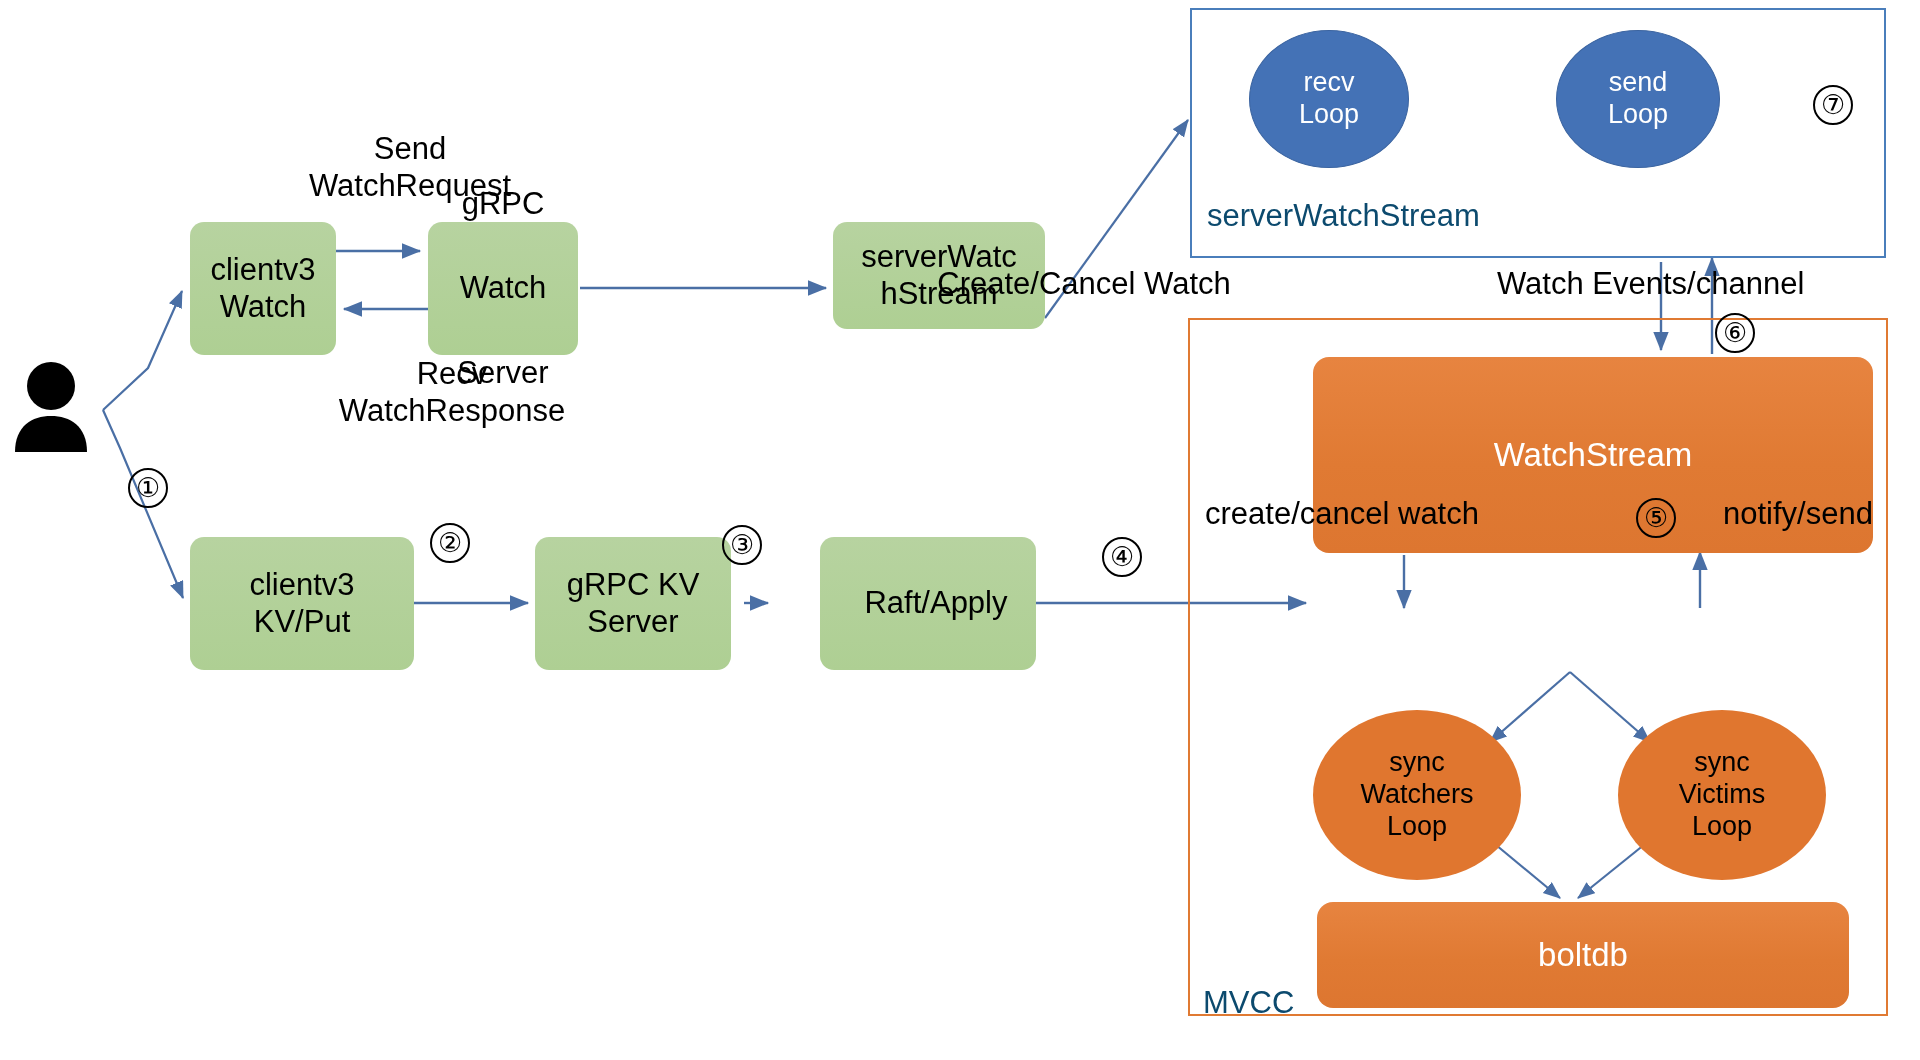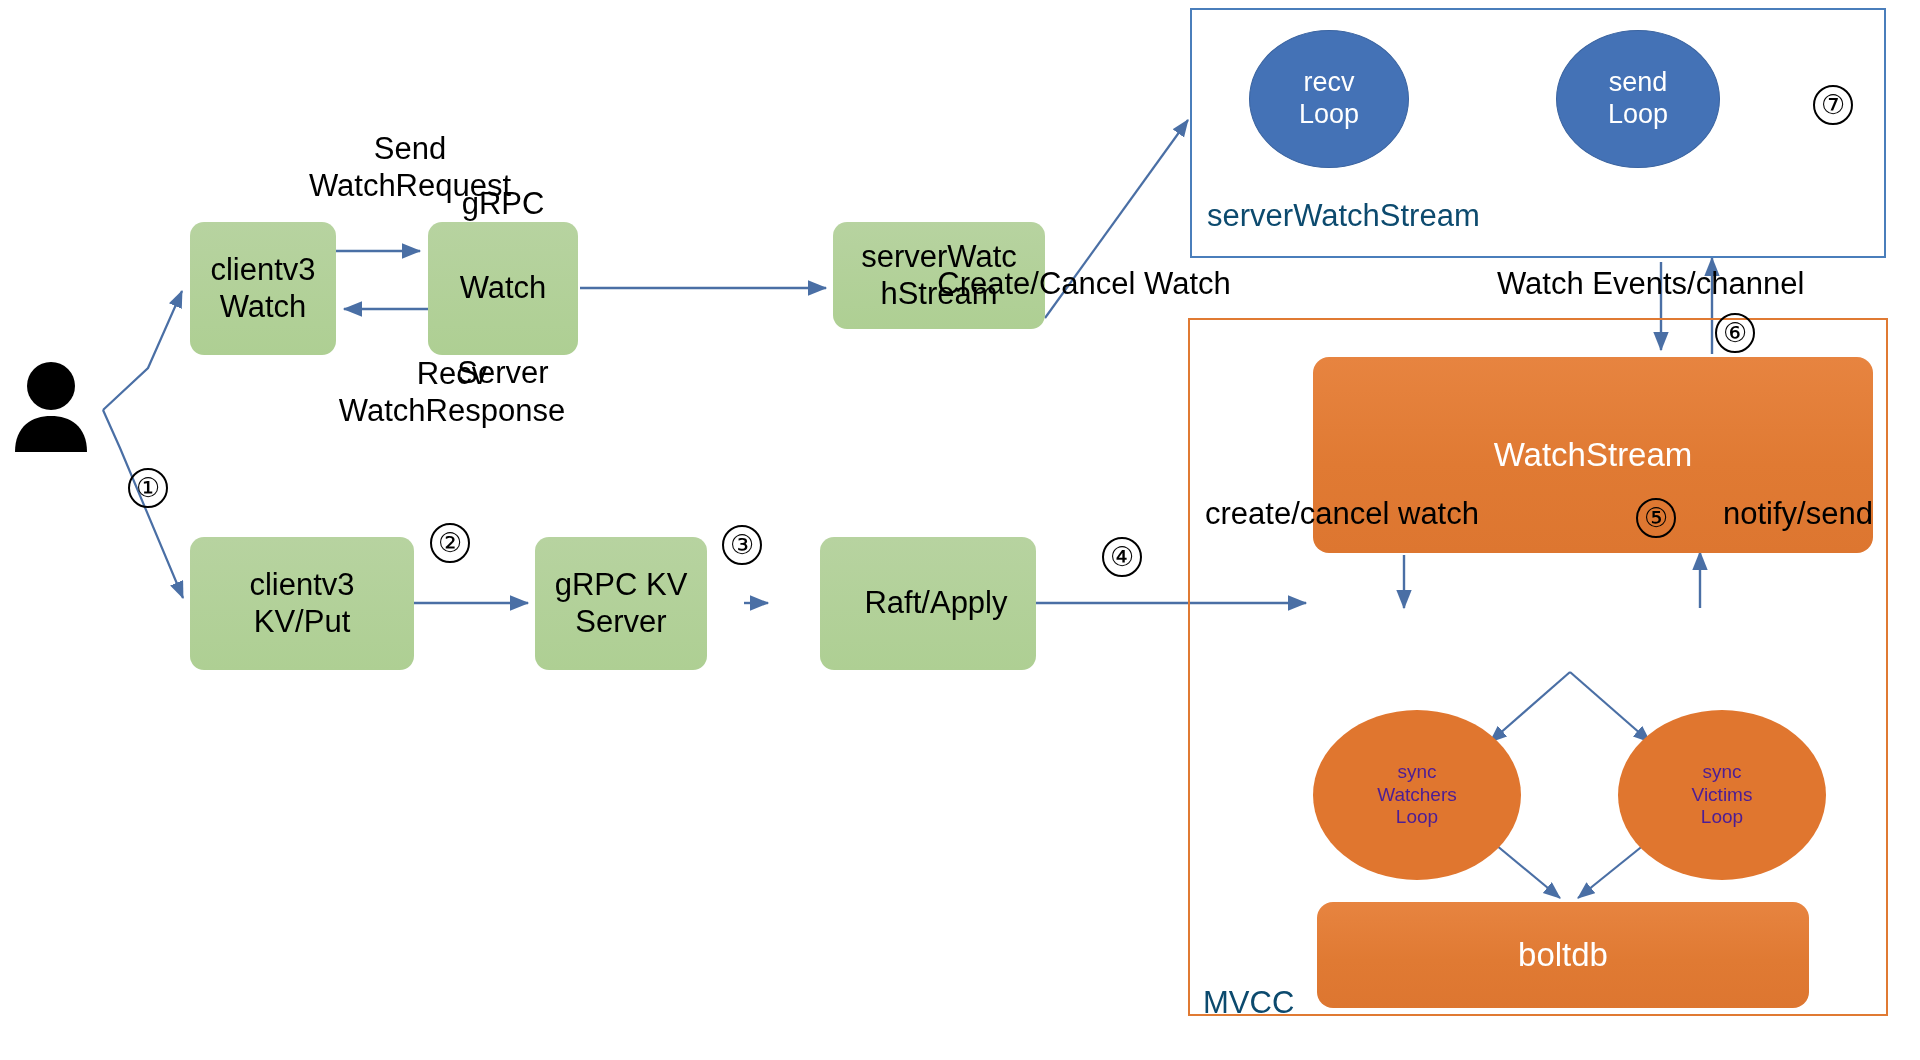--- a/index.html
+++ b/index.html
@@ -42,22 +42,22 @@
   }
   .orange-box {
     background: linear-gradient(180deg, #e78440 0%, #e07a33 55%, #dd7630 100%);
     border-radius: 16px;
     color: #ffffff;
     font-size: 33px;
   }
   .orange-ellipse {
     background: #e0762f;
     border-radius: 50%;
-    color: #4c1d95;
-    font-size: 19px;
+    color: #000000;
+    font-size: 27px;
   }
   .blue-ellipse {
     background: #4472b6;
     border-radius: 50%;
     color: #ffffff;
     font-size: 27px;
     border: 1px solid #3b64a0;
   }
   .container-box {
     position: absolute;
@@ -171,21 +171,21 @@
   <div class="node green-box multiline" style="left:833px; top:222px; width:212px; height:107px;">
     <span>serverWatc</span>
     <span>hStream</span>
   </div>
 
   <div class="node green-box multiline" style="left:190px; top:537px; width:224px; height:133px;">
     <span>clientv3</span>
     <span>KV/Put</span>
   </div>
 
-  <div class="node green-box multiline" style="left:535px; top:537px; width:172px; height:133px;">
+  <div class="node green-box multiline" style="left:535px; top:537px; width:196px; height:133px;">
     <span>gRPC KV</span>
     <span>Server</span>
   </div>
 
   <div class="node green-box" style="left:820px; top:537px; width:216px; height:133px;padding-left:16px;">
     <span>Raft/Apply</span>
   </div>
 
   <div class="container-box blue-container" style="left:1190px; top:8px; width:696px; height:250px;"></div>
   <div class="container-title" style="left:1207px; top:198px;">serverWatchStream</div>
@@ -213,21 +213,21 @@
     <span>Watchers</span>
     <span>Loop</span>
   </div>
 
   <div class="node orange-ellipse multiline" style="left:1618px; top:710px; width:208px; height:170px;">
     <span>sync</span>
     <span>Victims</span>
     <span>Loop</span>
   </div>
 
-  <div class="node orange-box" style="left:1317px; top:902px; width:492px; height:106px;">
+  <div class="node orange-box" style="left:1317px; top:902px; width:532px; height:106px;">
     <span>boltdb</span>
   </div>
 
   <div class="label label-lg" style="left:410px; top:130px; text-align:center; transform:translateX(-50%);">Send
 WatchRequest</div>
 
   <div class="label label-lg" style="left:452px; top:355px; text-align:center; transform:translateX(-50%);">Recv
 WatchResponse</div>
 
   <div class="label label-lg" style="left:1084px; top:265px; text-align:center; transform:translateX(-50%);">Create/Cancel Watch</div>

